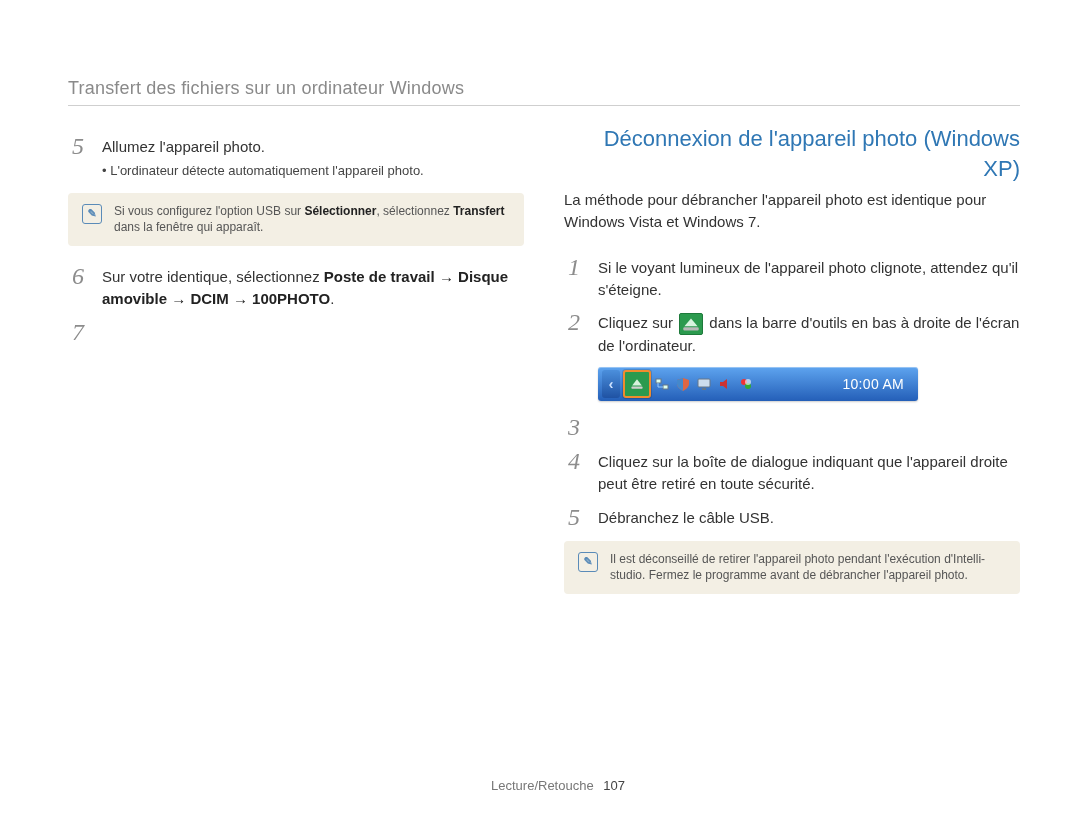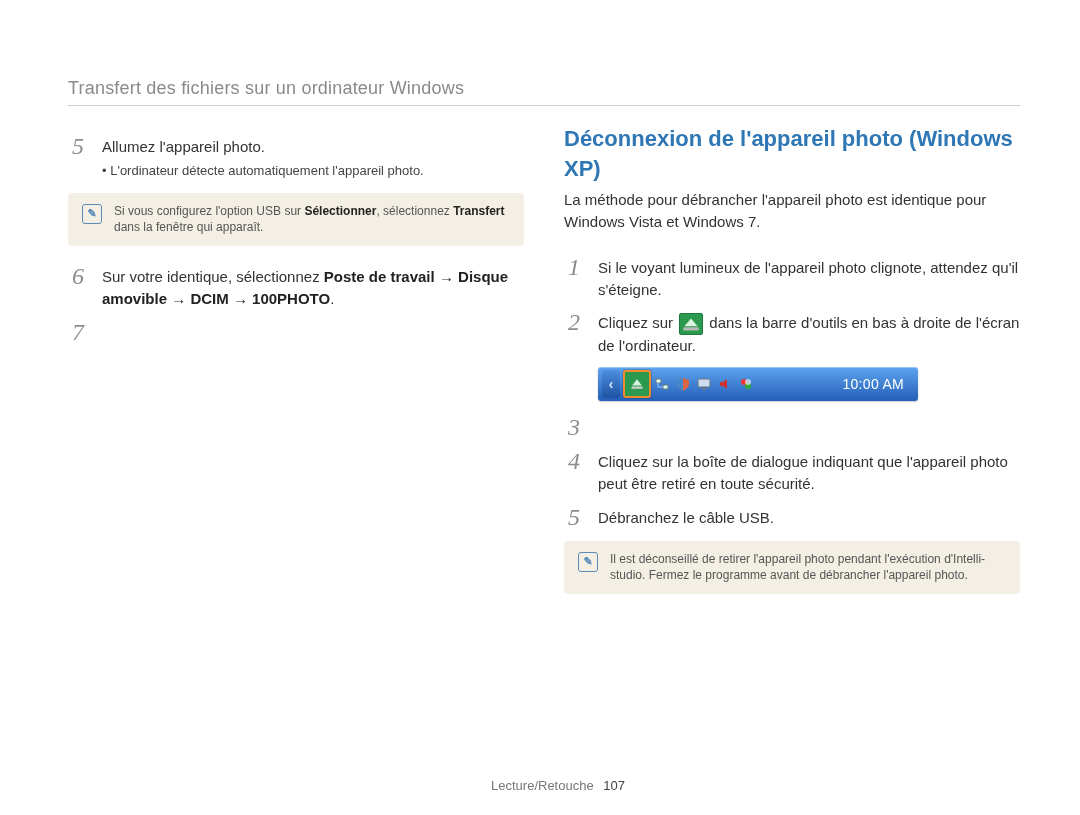--- a/index.html
+++ b/index.html
@@ -80,23 +80,24 @@
     margin-top:1px;
   }
   .note-text{
     font-size:12px;
     line-height:1.4;
     color:#555;
   }
   .section-title{
     color:#2f77b4;
     font-size:22px;
-    font-weight:700;
+    font-weight:400;
     line-height:1.35;
     margin:0 0 6px 0;
+    text-align:right;
   }
   .intro{
     font-size:15px;
     line-height:1.45;
     color:#333;
     margin:0 0 22px 0;
   }
   .inline-icon{
     display:inline-flex;
     width:22px;height:20px;
@@ -267,21 +268,21 @@
         <div class="clock">10:00 AM</div>
       </div>
     </div>
 
     <div class="step">
       <div class="step-num">3</div>
     </div>
 
     <div class="step">
       <div class="step-num">4</div>
-      <div class="step-text">Cliquez sur la boîte de dialogue indiquant que l'appareil photo peut être retiré en toute sécurité.</div>
+      <div class="step-text">Cliquez sur la boîte de dialogue indiquant que l'appareil droite peut être retiré en toute sécurité.</div>
     </div>
 
     <div class="step">
       <div class="step-num">5</div>
       <div class="step-text">Débranchez le câble USB.</div>
     </div>
 
     <div class="note-box">
       <div class="note-icon">✎</div>
       <div class="note-text">Il est déconseillé de retirer l'appareil photo pendant l'exécution d'Intelli-studio. Fermez le programme avant de débrancher l'appareil photo.</div>

